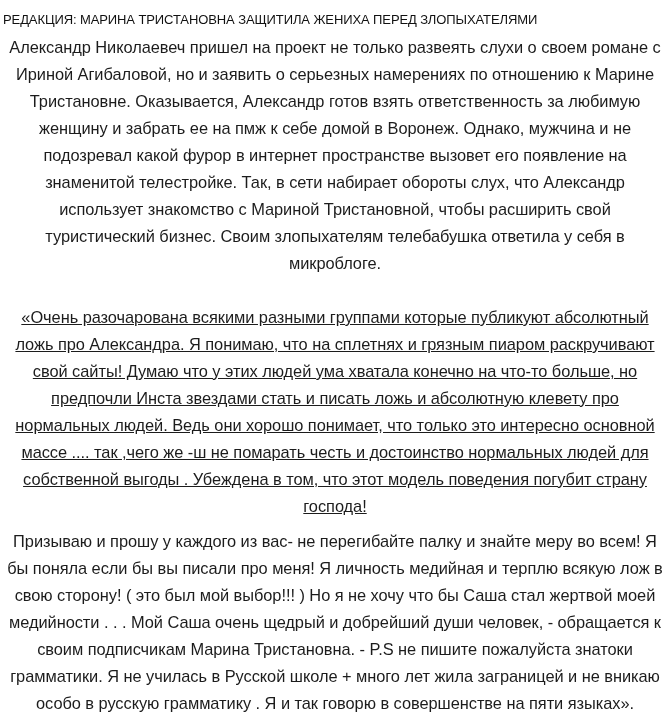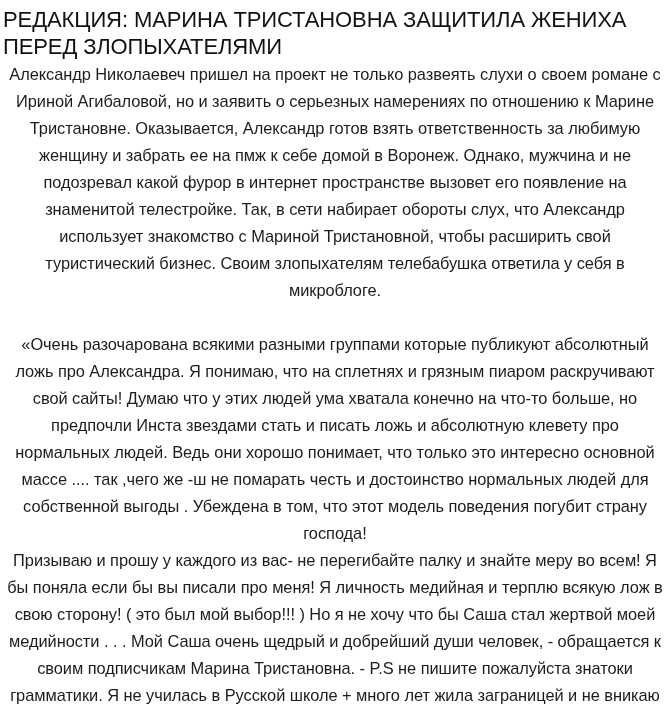--- a/index.html
+++ b/index.html
@@ -14,21 +14,21 @@
     font-family: "Liberation Sans", sans-serif;
     color: #1a1a1a;
     overflow: hidden;
   }
   .article {
     width: 669px;
     box-sizing: border-box;
     padding: 6px 2px 0 3px;
   }
   .article-title {
-    font-size: 22px;
+    font-size: 13px;
     line-height: 27px;
     font-weight: 400;
     color: #111111;
     margin: 0 0 1px 0;
     letter-spacing: -0.1px;
     text-transform: uppercase;
     white-space: pre-line;
   }
   .article-body {
     font-size: 16.4px;
@@ -39,21 +39,22 @@
   .para {
     margin: 0;
     padding: 0;
     text-align: center;
     white-space: pre-line;
   }
   .para.intro {
     margin-bottom: 27px;
   }
   .para.quote-lead {
-    margin-bottom: 0;
+    margin-bottom: 8px;
+    text-decoration: underline;
   }
 </style>
 </head>
 <body>
 
 <div class="article">
 
   <h1 class="article-title">РЕДАКЦИЯ: МАРИНА ТРИСТАНОВНА ЗАЩИТИЛА ЖЕНИХА ПЕРЕД ЗЛОПЫХАТЕЛЯМИ</h1>
 
   <div class="article-body">

